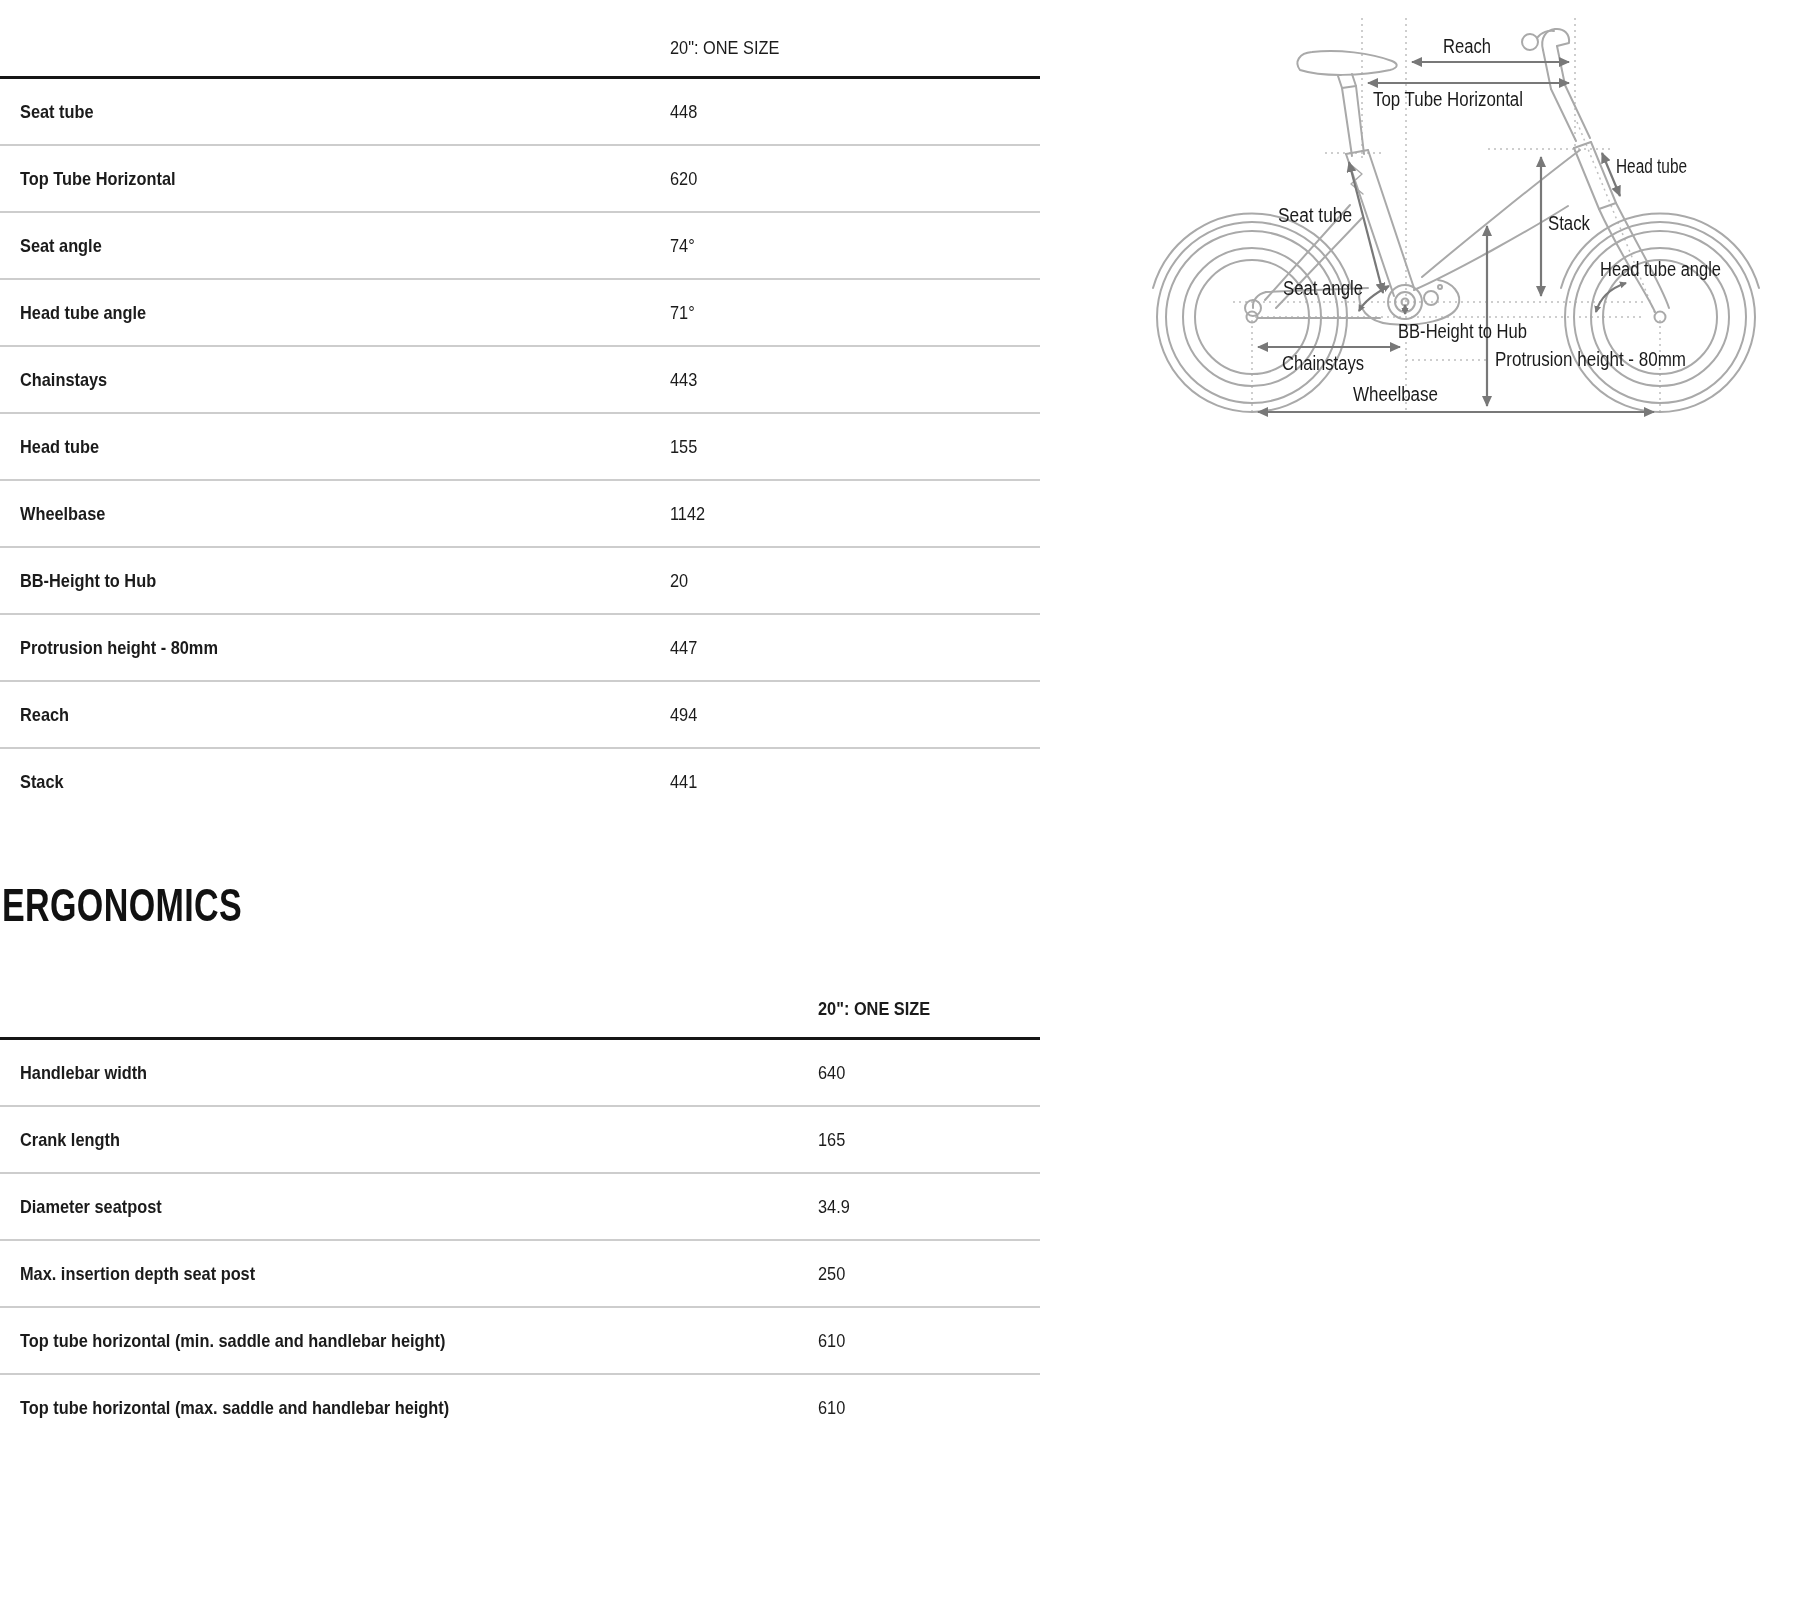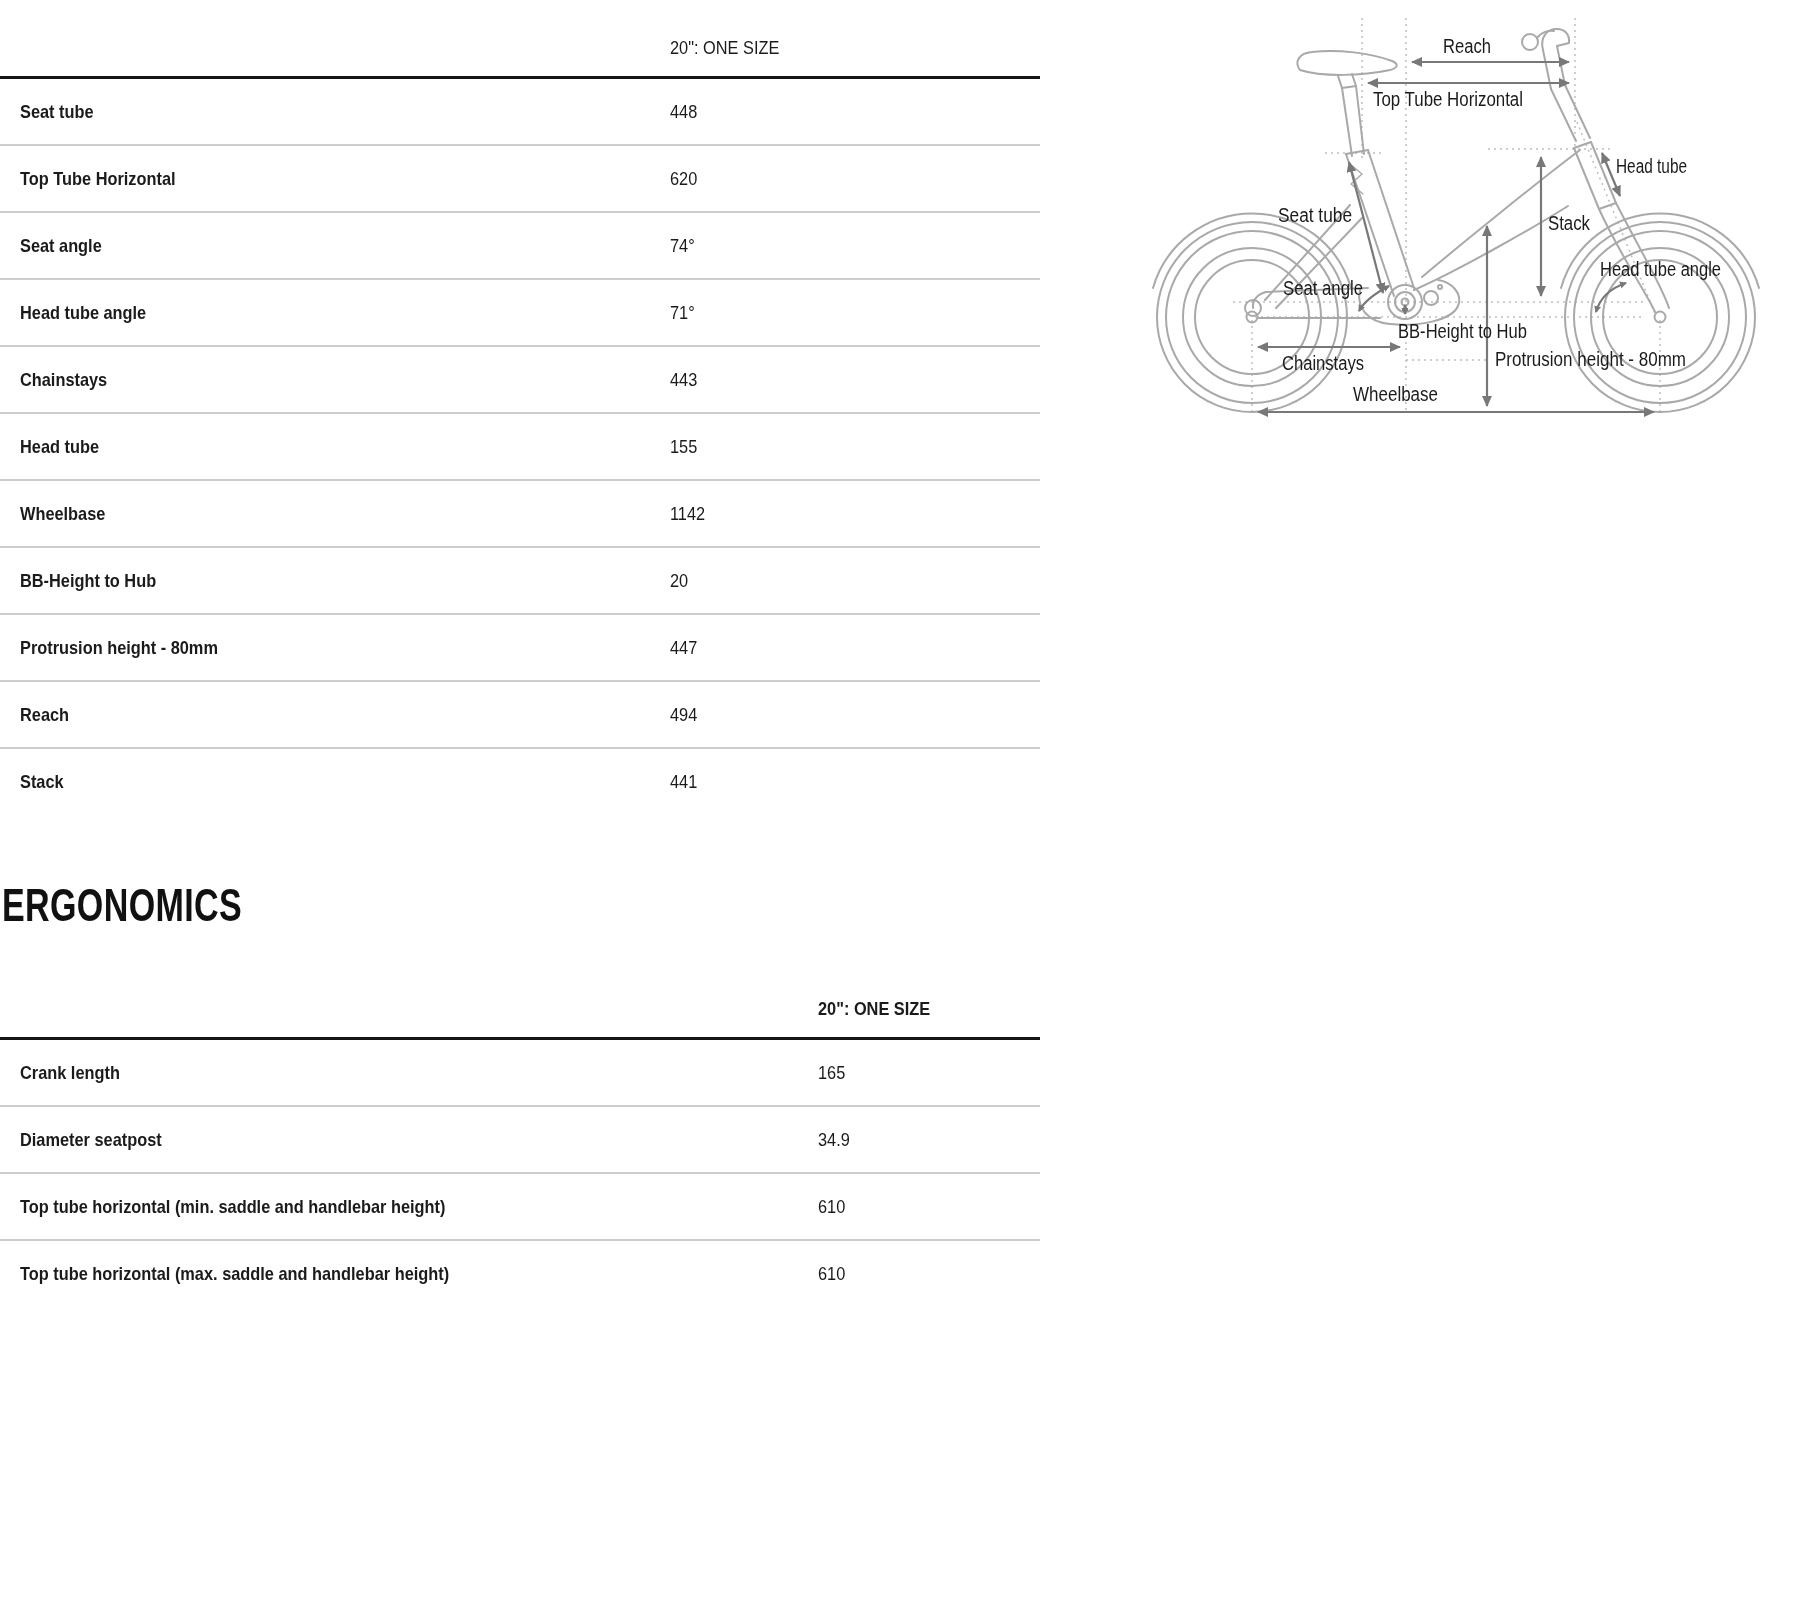--- a/index.html
+++ b/index.html
@@ -100,32 +100,40 @@
       </div>
     </div>
 
   <div class="section-heading">ERGONOMICS</div>
 
   <div class="spec-table t2">
     <div class="thead">
       <span class="col-h">20": ONE SIZE</span>
     </div>
 
+      <div class="row">
+        <span class="lbl">Handlebar width</span>
+        <span class="val">640</span>
+      </div>
 
       <div class="row">
         <span class="lbl">Crank length</span>
         <span class="val">165</span>
       </div>
 
 
       <div class="row">
         <span class="lbl">Diameter seatpost</span>
         <span class="val">34.9</span>
       </div>
 
+      <div class="row">
+        <span class="lbl">Max. insertion depth seat post</span>
+        <span class="val">250</span>
+      </div>
 
 
 
       <div class="row">
         <span class="lbl">Top tube horizontal (min. saddle and handlebar height)</span>
         <span class="val">610</span>
       </div>
 
       <div class="row">
         <span class="lbl">Top tube horizontal (max. saddle and handlebar height)</span>

